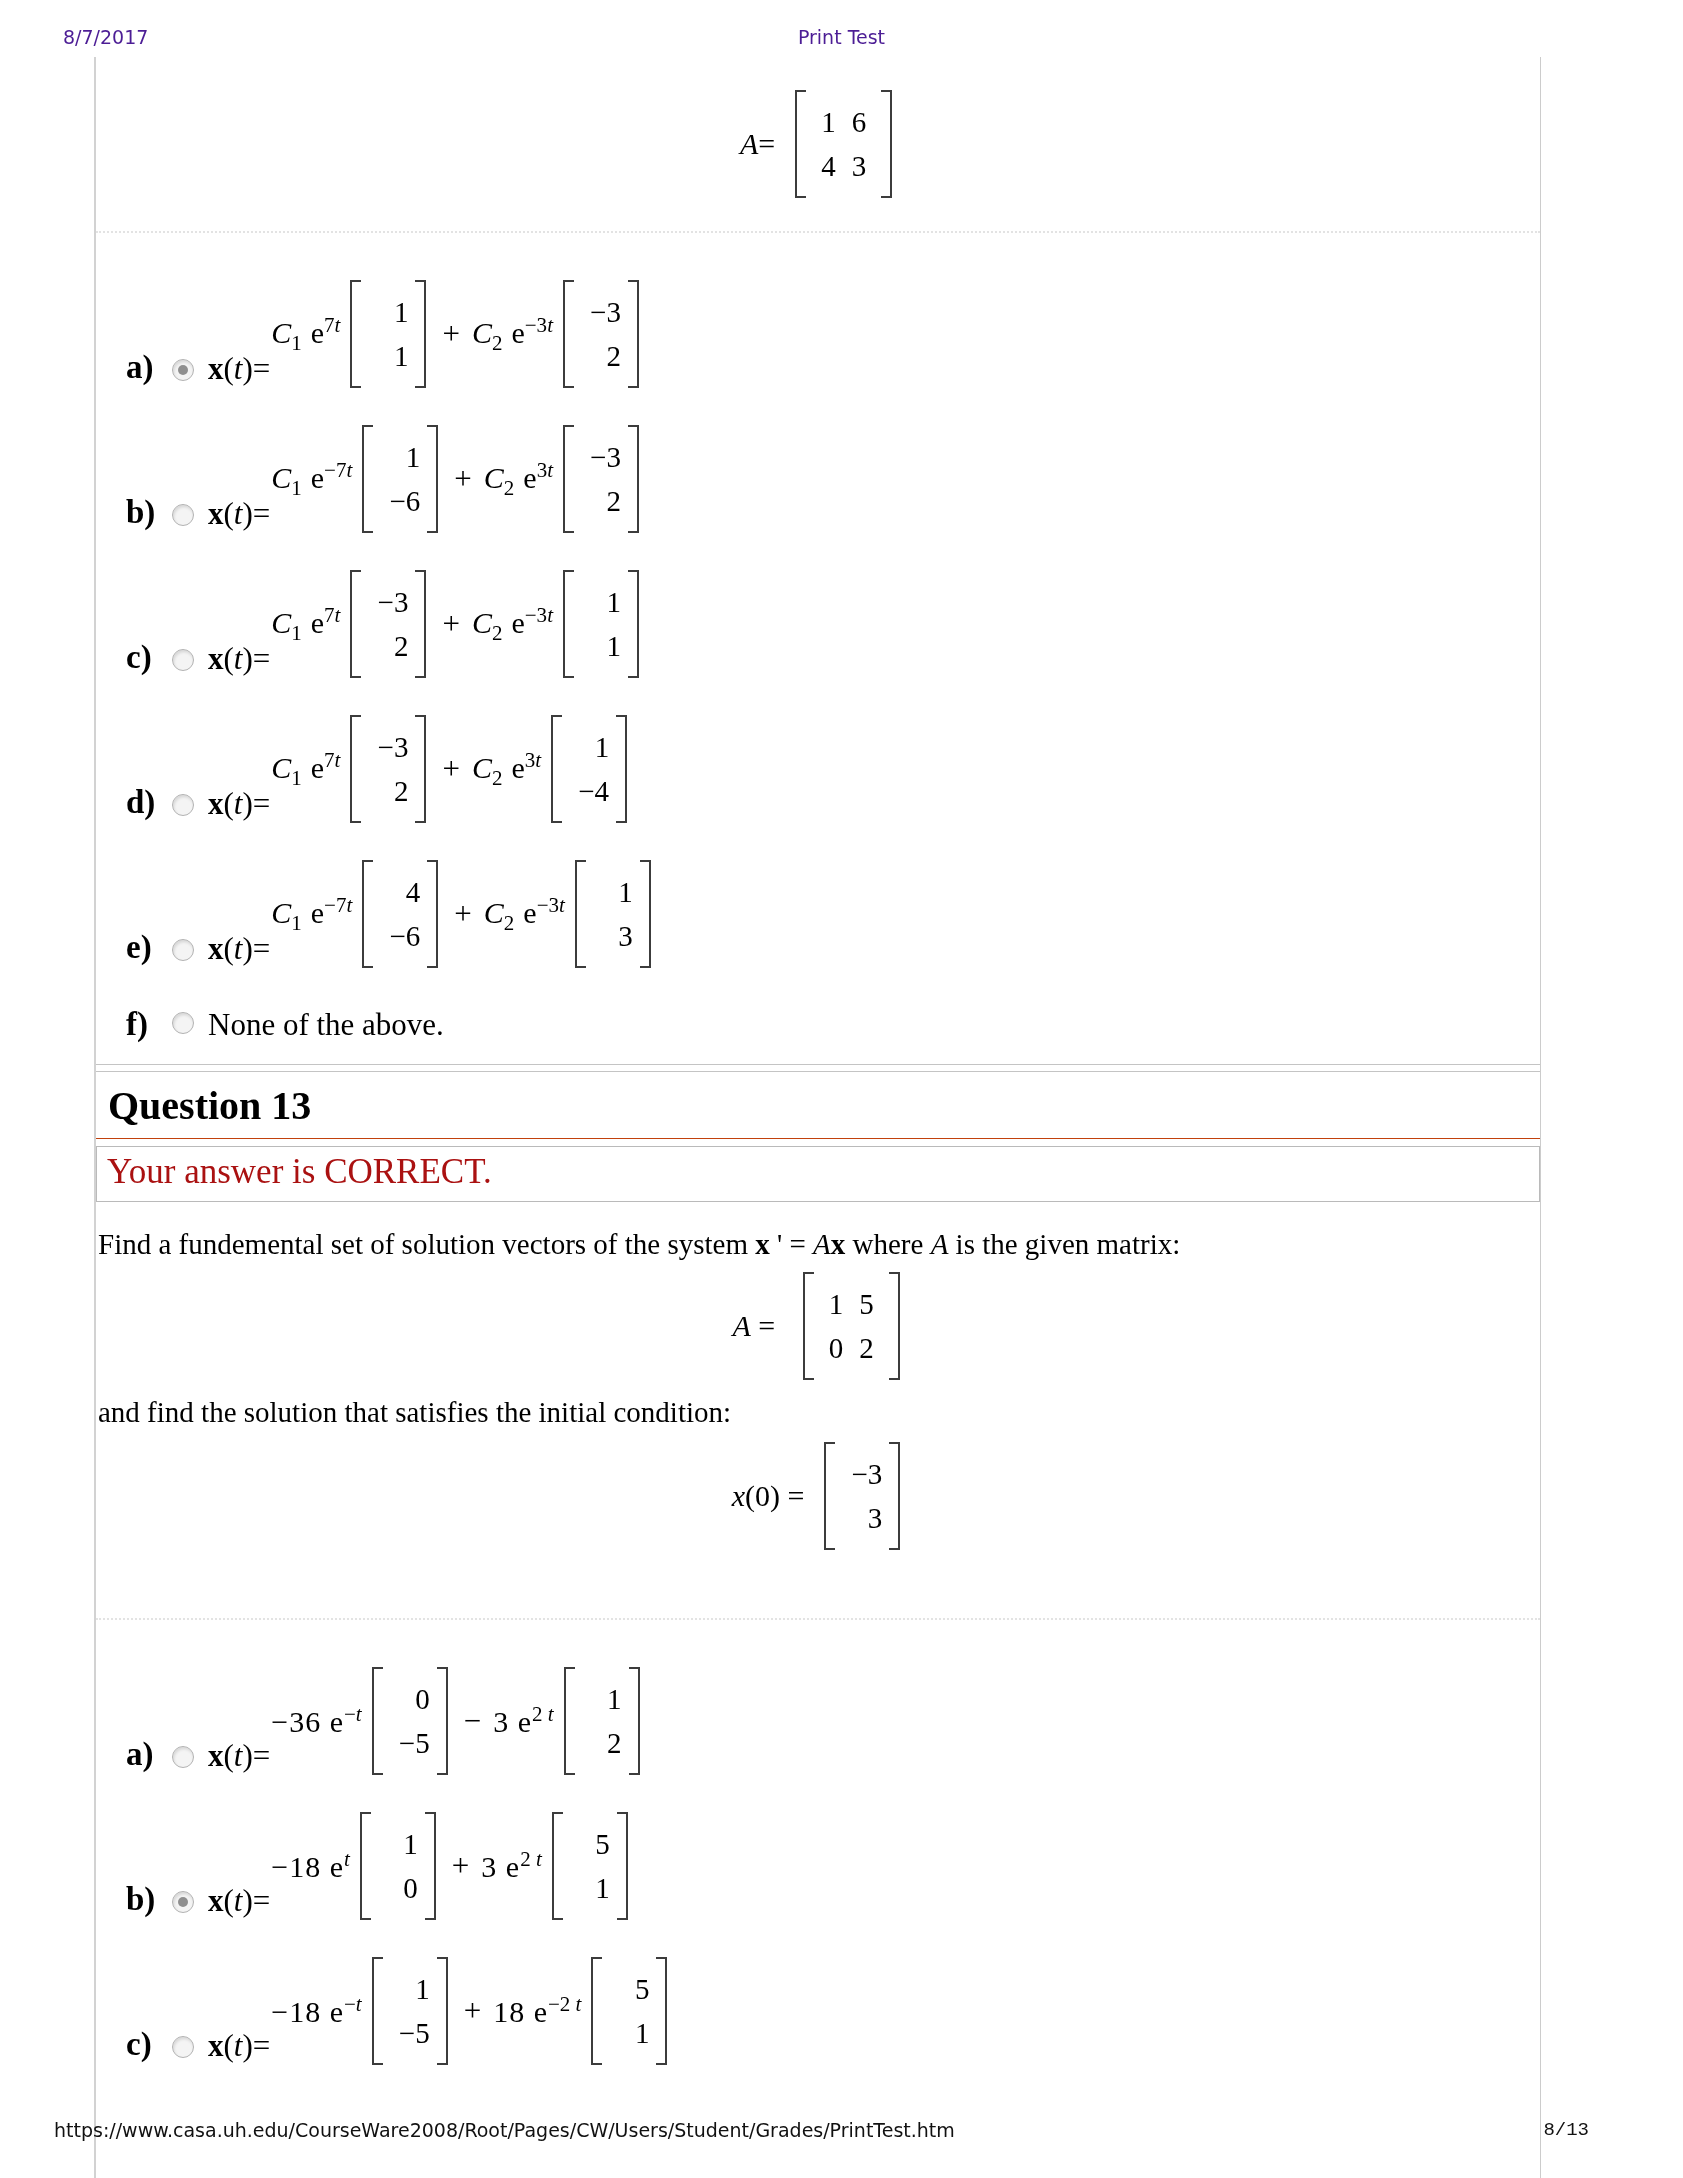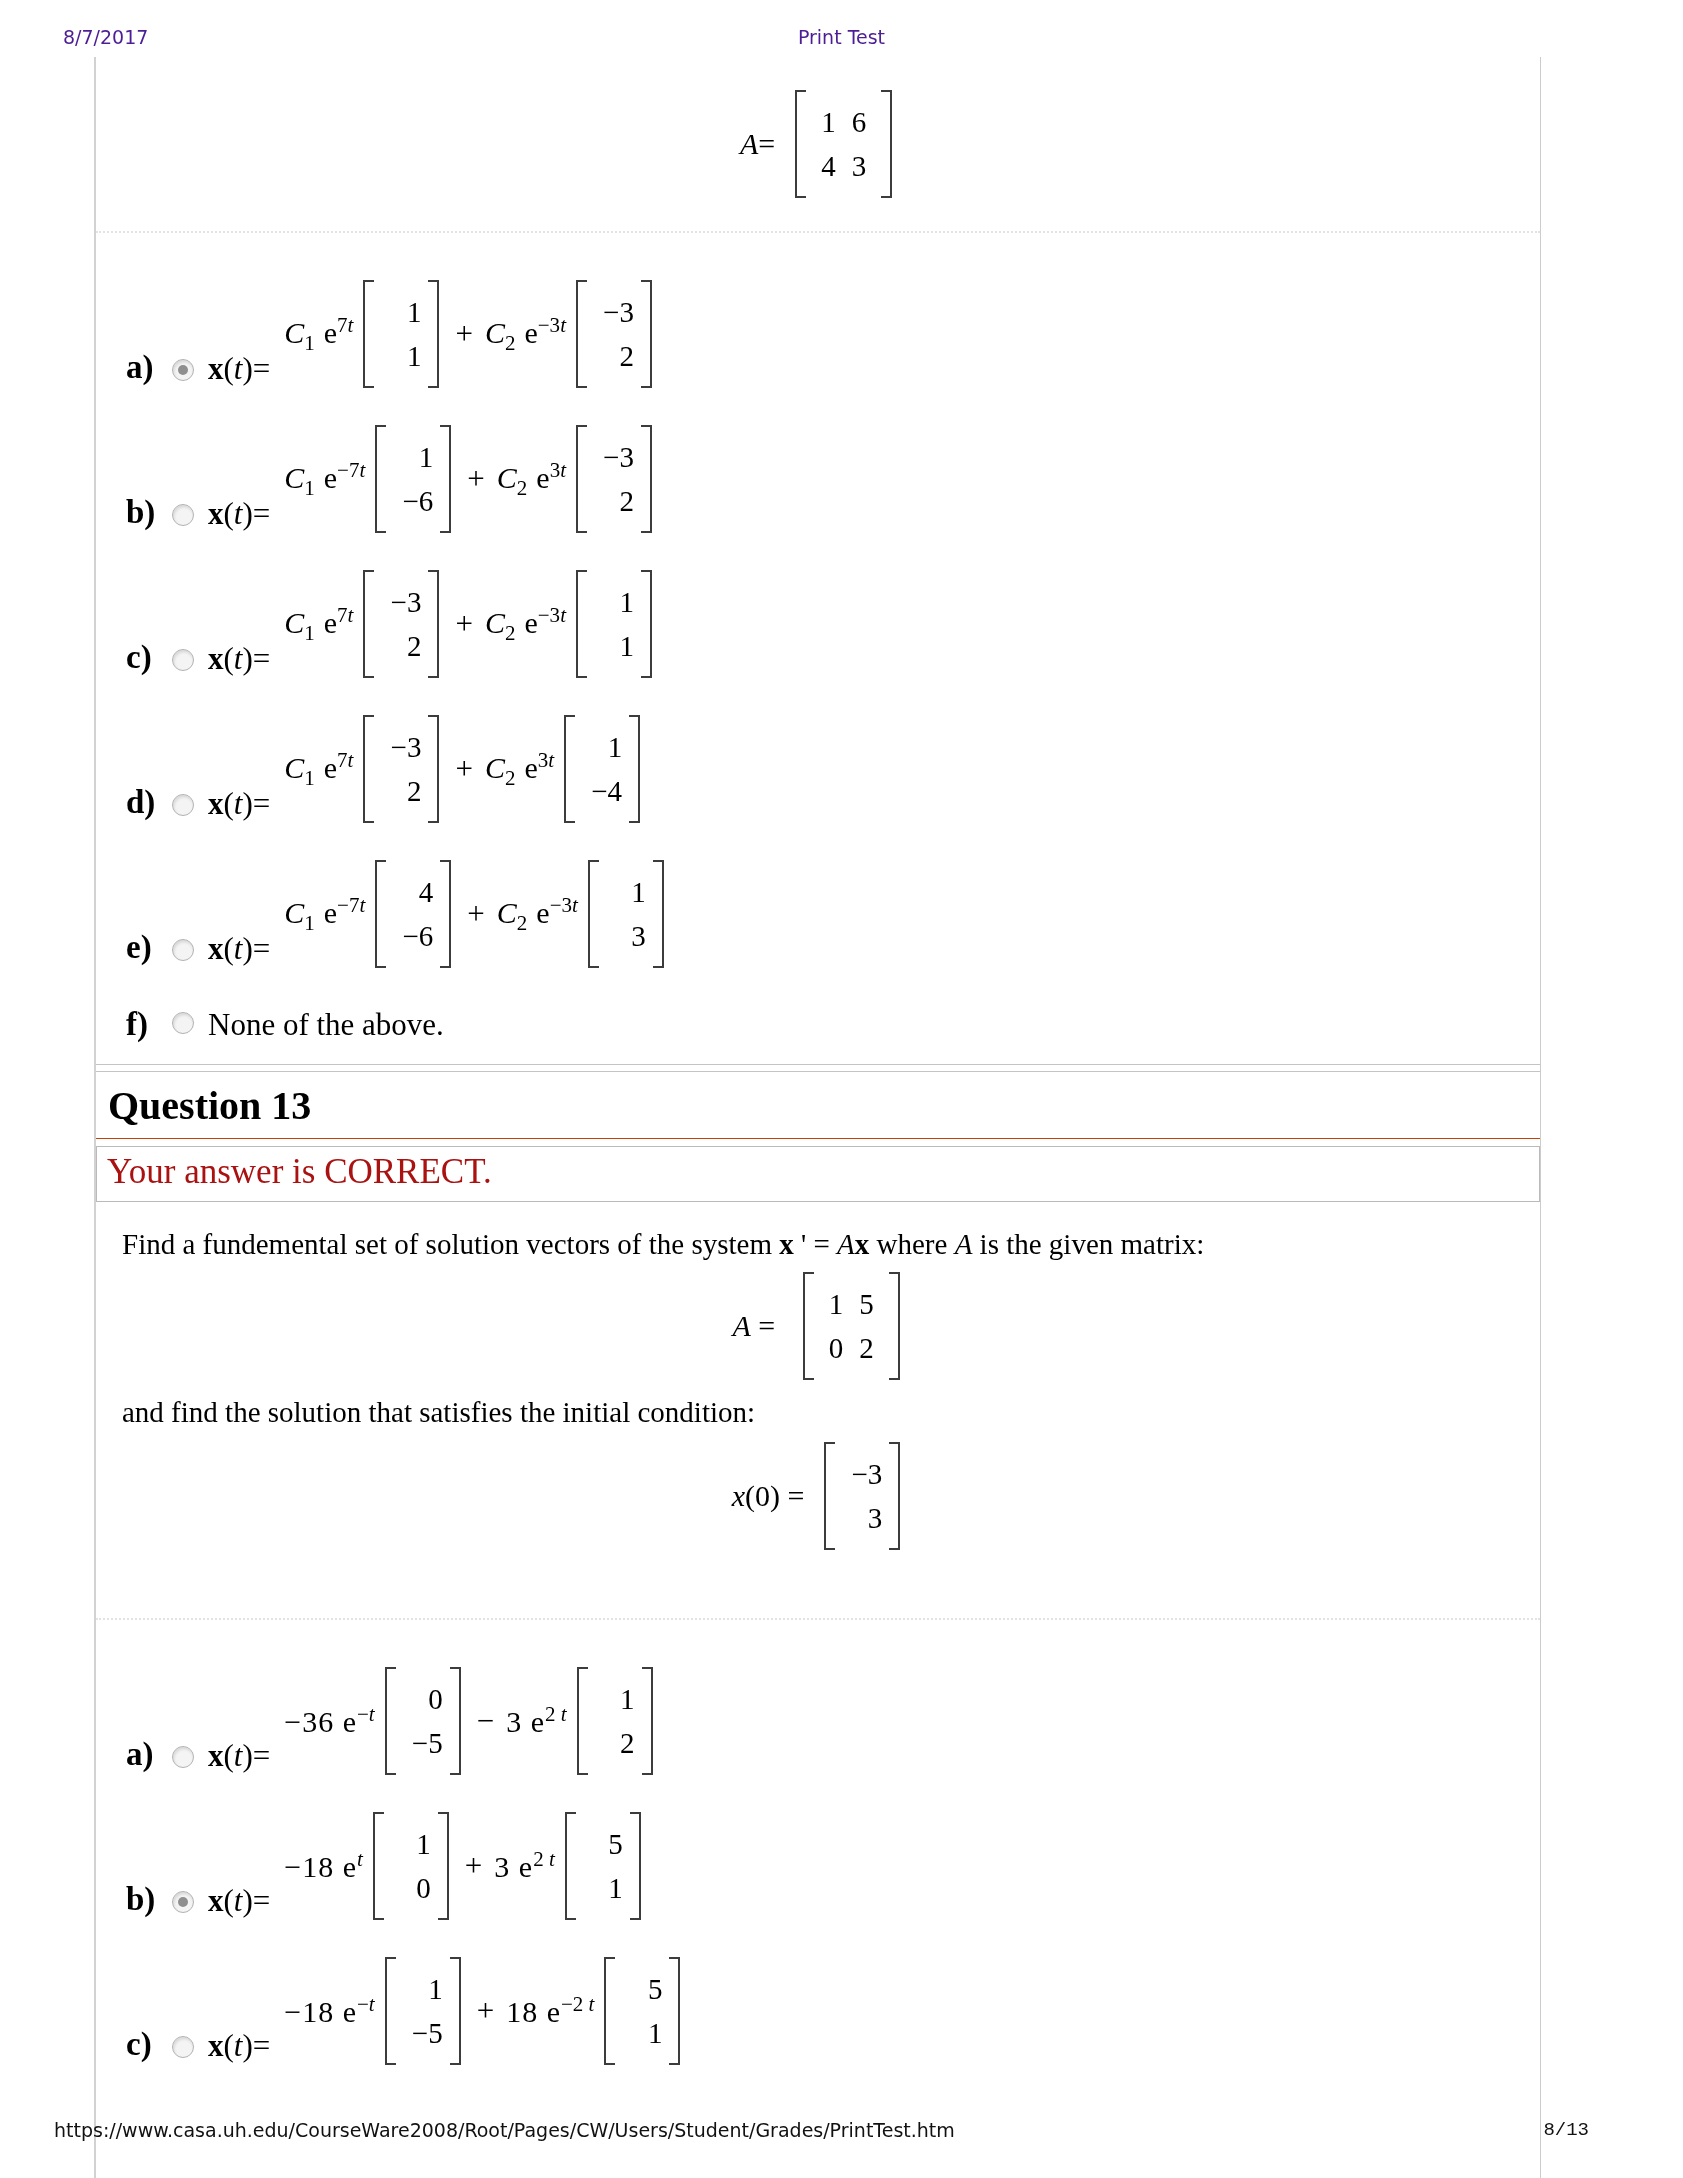--- a/index.html
+++ b/index.html
@@ -32,21 +32,21 @@
 
   .opt-label { font-weight:bold; font-size:33px; width:44px; line-height:1; padding-bottom:4px; }
   .radio {
     width:22px; height:22px; border-radius:50%;
     border:1px solid #b3b3b3; background:#f4f4f4;
     box-shadow: inset 1px 2px 3px rgba(0,0,0,0.12);
     display:inline-flex; align-items:center; justify-content:center;
     margin:0 14px 7px 2px; flex:0 0 auto; cursor:pointer;
   }
   .radio[data-checked="true"]::after { content:""; width:10px; height:10px; border-radius:50%; background:#8f8f8f; }
-  .lhs { font-size:31px; line-height:1; margin-right:14px; padding-bottom:4px; white-space:nowrap; }
+  .lhs { font-size:31px; line-height:1; margin-right:1px; padding-bottom:4px; white-space:nowrap; }
   .lhs b { font-weight:bold; }
   .lhs i { font-style:italic; }
   .none-text { font-size:31px; padding-bottom:2px; }
 
   .math { display:inline-flex; align-items:center; }
   .term { font-size:30px; white-space:nowrap; }
   .varC { font-style:italic; }
   .msub { font-size:21px; }
   .te { margin-left:9px; }
   .coef { font-size:30px; letter-spacing:1px; }
@@ -67,21 +67,21 @@
   .vec::after,  .mat::after  { right:0; border-right:2px solid #3c3c3c; }
   .vcell { font-size:29px; line-height:44px; text-align:right; min-width:40px; }
   .mrow { display:flex; }
   .mcell { font-size:29px; line-height:44px; min-width:30px; text-align:center; padding:0 8px; }
   .mat-label { font-size:30px; margin-right:10px; white-space:pre; }
   .mat-label i { font-style:italic; }
 
   
   .q13-header { font-weight:bold; font-size:40px; padding:12px 12px 10px; border-bottom:1px solid #c2410c; line-height:1.1; }
   .answer-box { margin:7px 0 12px; border:1px solid #bababa; padding:5px 10px 9px; font-size:35px; color:#aa1111; line-height:1.15; }
-  .q13-body { padding:12px 26px 0; font-size:29px; line-height:1.3; }
+  .q13-body { padding:12px 2px 0; font-size:29px; line-height:1.3; }
   .prompt b { font-weight:bold; }
   .prompt i { font-style:italic; }
   .center-math { display:flex; justify-content:center; align-items:center; margin:8px 0; }
   .cond-line { margin-top:14px; }
   .init-display { margin:10px 0 26px; }
   .spacer-q13 { height:42px; }
 
   .bottom-pad { height:103px; }
 
   .ftr { position:absolute; top:2119px; font:19px "DejaVu Sans","Liberation Sans",sans-serif; color:#111; }

